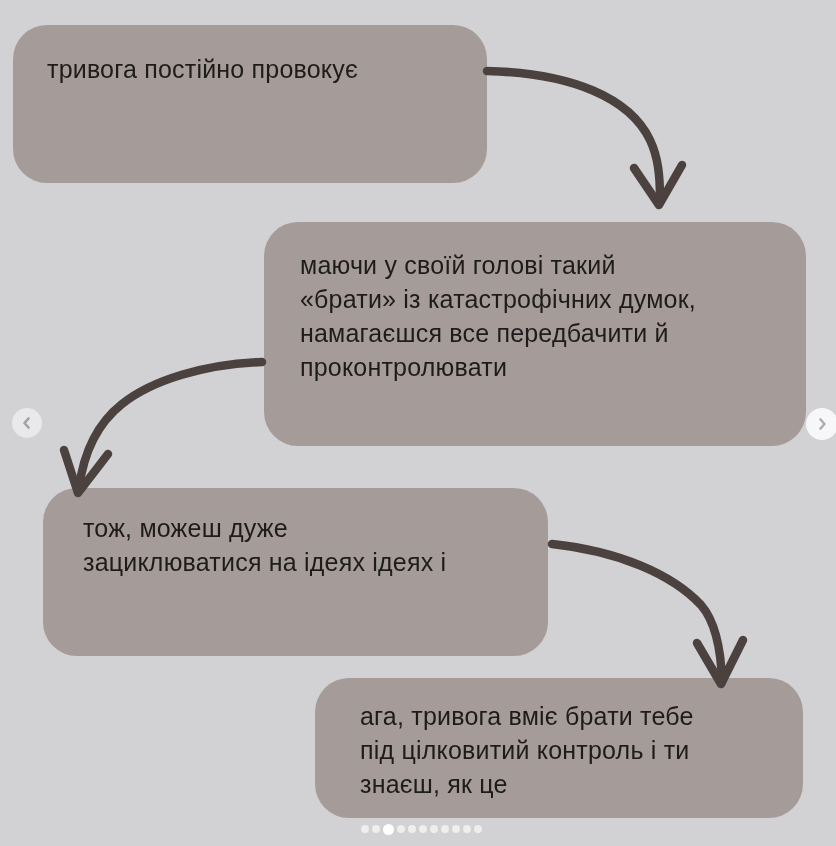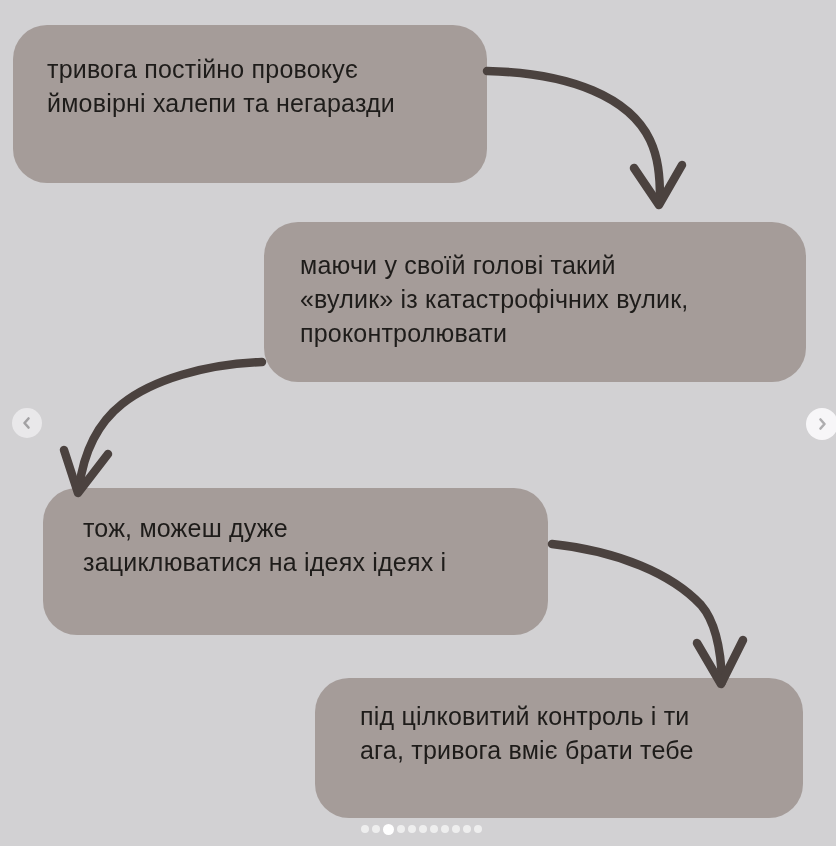--- a/index.html
+++ b/index.html
@@ -18,22 +18,22 @@
     background: #a59c99;
     border-radius: 34px;
     color: #1e1c1a;
     font-size: 25px;
     line-height: 34px;
     letter-spacing: 0.2px;
   }
   .line { white-space: nowrap; }
 
   .b1 { left: 13px;  top: 25px;  width: 474px; height: 158px; padding: 27px 16px 0 34px; }
-  .b2 { left: 264px; top: 222px; width: 542px; height: 160px; padding: 26px 16px 0 36px; }
-  .b3 { left: 43px;  top: 488px; width: 505px; height: 147px; padding: 23px 14px 0 40px; }
+  .b2 { left: 264px; top: 222px; width: 542px; height: 224px; padding: 26px 16px 0 36px; }
+  .b3 { left: 43px;  top: 488px; width: 505px; height: 168px; padding: 23px 14px 0 40px; }
   .b4 { left: 315px; top: 678px; width: 488px; height: 140px; padding: 21px 14px 0 45px; }
 
   svg.arrows {
     position: absolute; inset: 0;
     width: 836px; height: 846px;
     pointer-events: none;
   }
   .arrow-stroke {
     fill: none;
     stroke: #4b423f;
@@ -67,37 +67,38 @@
   }
   .dot.active { width: 11px; height: 11px; background: #ffffff; }
 </style>
 </head>
 <body>
 
 <div class="slide">
 
   <div class="bubble b1">
     <div class="line">тривога постійно провокує</div>
-    <div class="line">ймовірні халепи та негаразди</div>
   </div>
 
   <div class="bubble b2">
     <div class="line">маючи у своїй голові такий</div>
-    <div class="line">«вулик» із катастрофічних вулик,</div>
+    <div class="line">«брати» із катастрофічних думок,</div>
+    <div class="line">намагаєшся все передбачити й</div>
     <div class="line">проконтролювати</div>
   </div>
 
   <div class="bubble b3">
     <div class="line">тож, можеш дуже</div>
     <div class="line">зациклюватися на ідеях ідеях і</div>
   </div>
 
   <div class="bubble b4">
+    <div class="line">ага, тривога вміє брати тебе</div>
     <div class="line">під цілковитий контроль і ти</div>
-    <div class="line">ага, тривога вміє брати тебе</div>
+    <div class="line">знаєш, як це</div>
   </div>
 
   <svg class="arrows" viewBox="0 0 836 846">
     <g>
       <path class="arrow-stroke" d="M 487 71 C 572 73 630 98 650 140 C 658 157 660 175 660 199"></path>
       <path class="arrow-stroke" d="M 634 168 L 659 205 L 682 165"></path>
     </g>
     <g>
       <path class="arrow-stroke" d="M 262 362 C 205 364 152 380 122 404 C 98 423 84 450 79 488"></path>
       <path class="arrow-stroke" d="M 64 450 L 78 493 L 108 454"></path>

